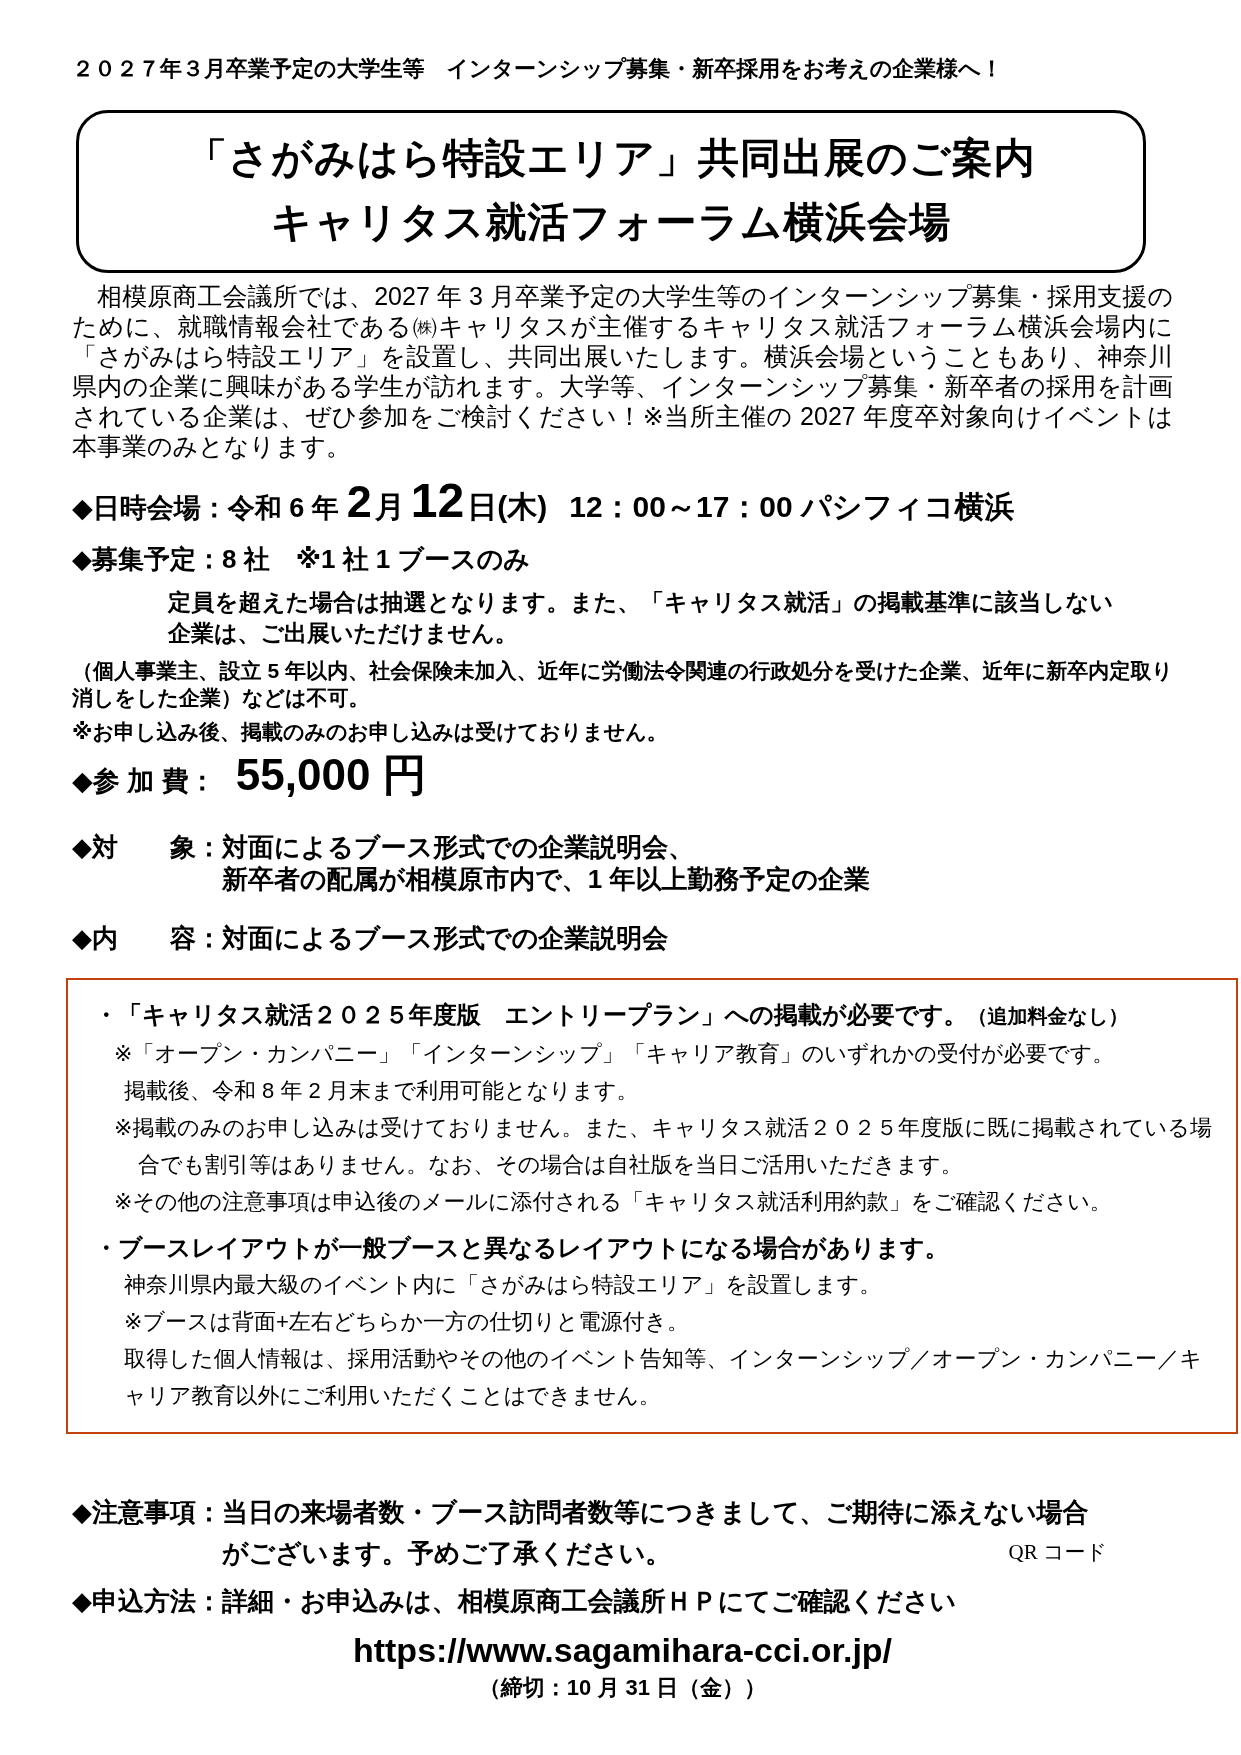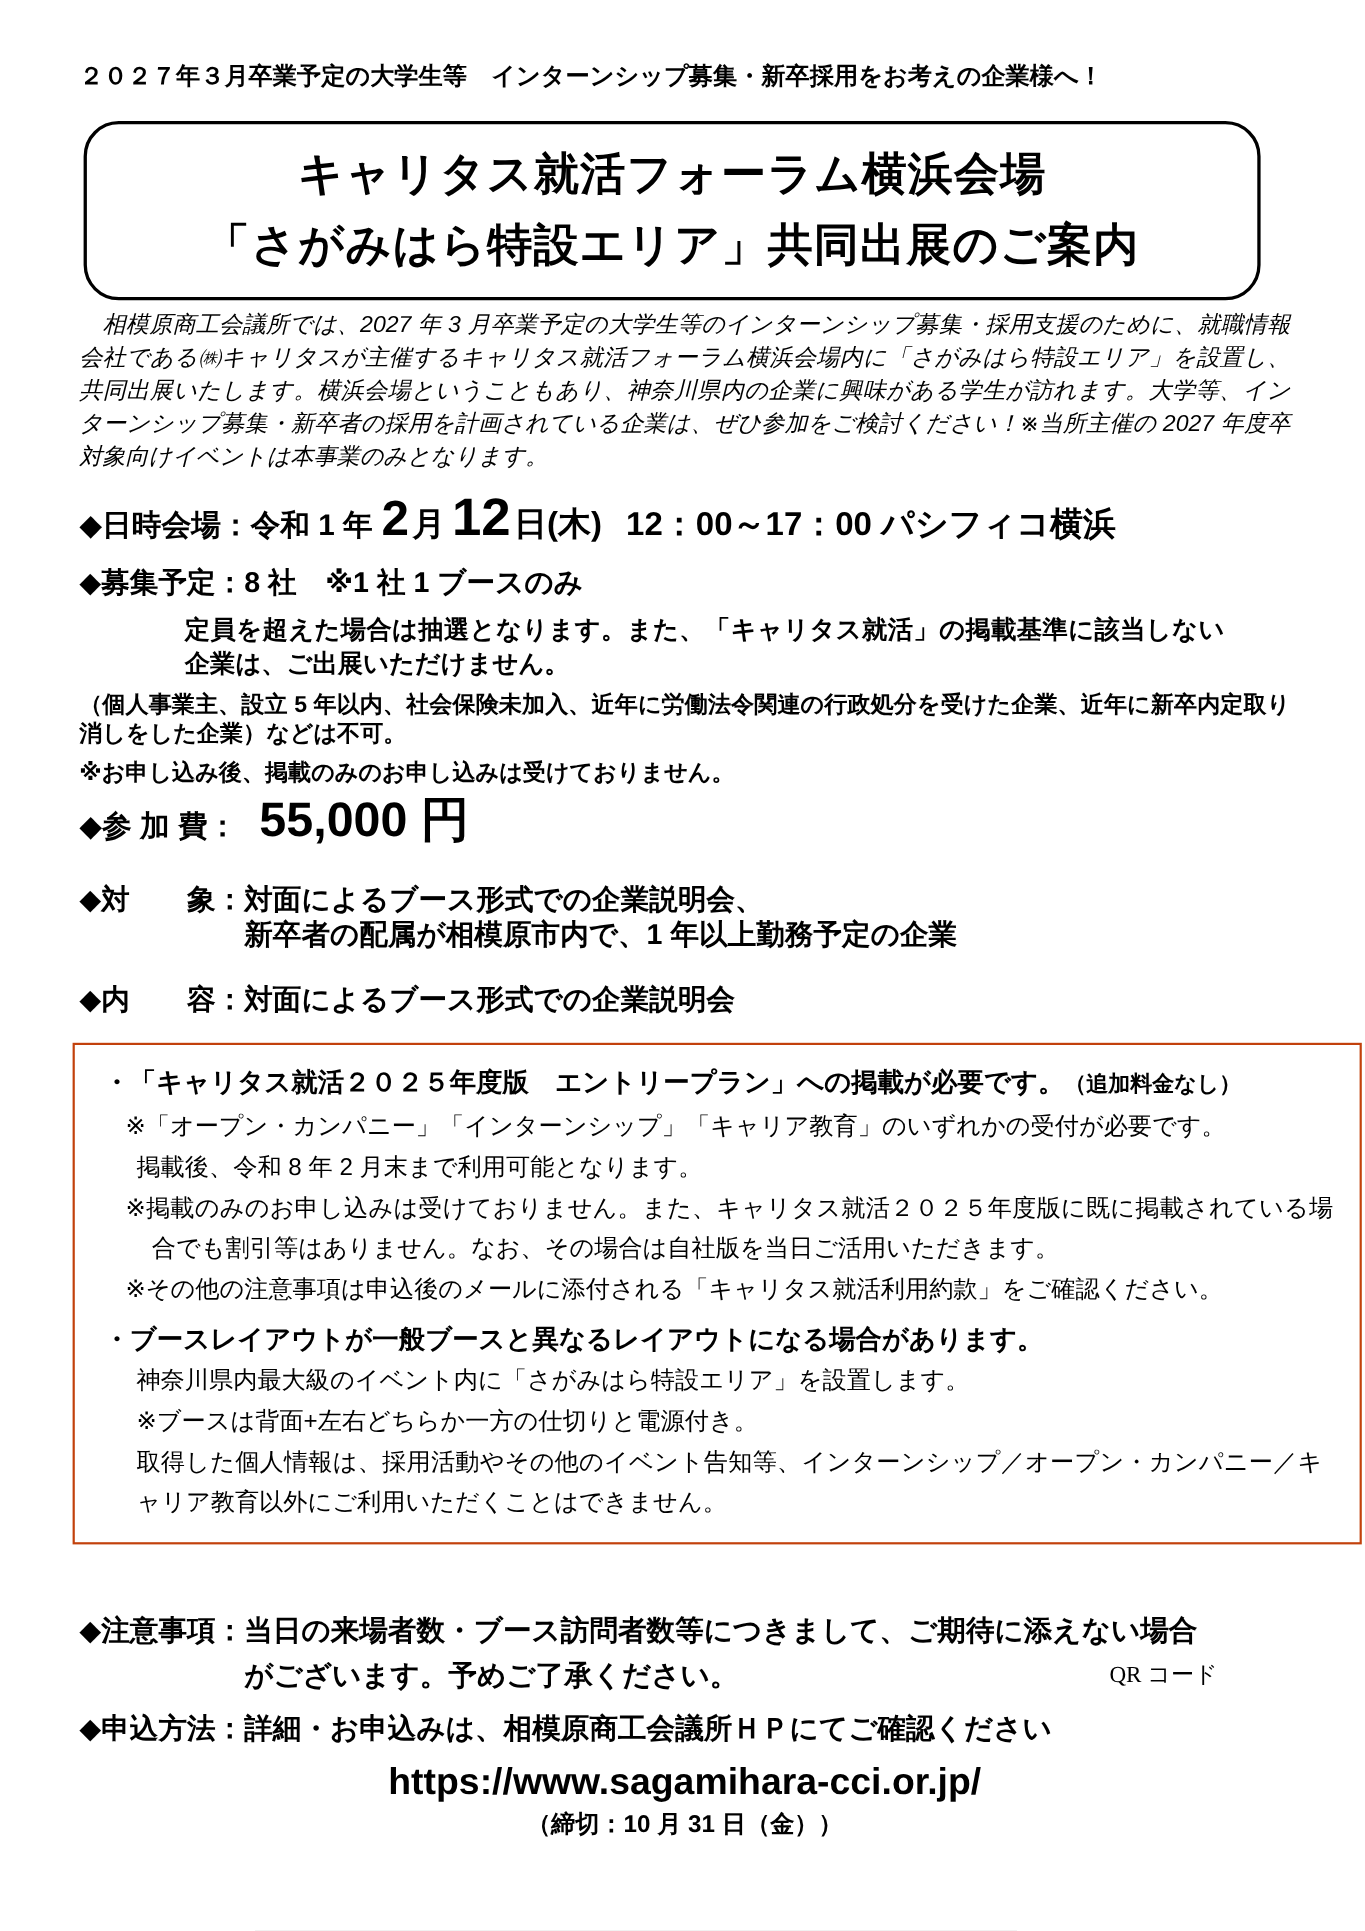--- a/index.html
+++ b/index.html
@@ -23,24 +23,23 @@
     margin:26px 0 0 4px;
     border:3px solid #000;
     border-radius:32px;
     text-align:center;
     padding:14px 8px 16px 8px;
   }
   .title-line { font-size:41px; font-weight:bold; line-height:1.55; letter-spacing:1px; }
 
   .intro {
     margin-top:8px;
-    font-size:21px;
+    font-size:25px;
     line-height:30px;
     text-align:justify;
-    font-style:italic;
   }
 
   .dt-line { margin-top:12px; display:flex; align-items:baseline; font-weight:bold; white-space:pre; }
   .dt-label { font-size:27px; }
   .dt-big   { font-size:45px; margin:0 3px 0 8px; }
   .dt-big2  { font-size:48px; margin:0 3px 0 6px; }
   .dt-mid   { font-size:30px; }
   .dt-time  { font-size:30px; margin-left:22px; }
 
   .recruit-line { margin-top:14px; font-size:26px; font-weight:bold; }
@@ -87,28 +86,28 @@
   .deadline { margin-top:3px;  text-align:center; font-size:22px; font-weight:bold; }
 </style>
 </head>
 <body>
 
 <div class="page">
 
   <p class="tagline">２０２７年３月卒業予定の大学生等　インターンシップ募集・新卒採用をお考えの企業様へ！</p>
 
   <div class="title-box">
+    <div class="title-line">「さがみはら特設エリア」共同出展のご案内</div>
     <div class="title-line">キャリタス就活フォーラム横浜会場</div>
-    <div class="title-line">「さがみはら特設エリア」共同出展のご案内</div>
   </div>
 
   <p class="intro">　相模原商工会議所では、2027 年 3 月卒業予定の大学生等のインターンシップ募集・採用支援のために、就職情報会社である㈱キャリタスが主催するキャリタス就活フォーラム横浜会場内に「さがみはら特設エリア」を設置し、共同出展いたします。横浜会場ということもあり、神奈川県内の企業に興味がある学生が訪れます。大学等、インターンシップ募集・新卒者の採用を計画されている企業は、ぜひ参加をご検討ください！※当所主催の 2027 年度卒対象向けイベントは本事業のみとなります。</p>
 
   <div class="dt-line">
-    <span class="dt-label">◆日時会場：令和 1 年</span>
+    <span class="dt-label">◆日時会場：令和 6 年</span>
     <span class="dt-big">2</span>
     <span class="dt-mid">月</span>
     <span class="dt-big2">12</span>
     <span class="dt-mid">日(木)</span>
     <span class="dt-time">12：00～17：00 パシフィコ横浜</span>
   </div>
 
   <p class="recruit-line">◆募集予定：8 社　※1 社 1 ブースのみ</p>
   <p class="recruit-note">定員を超えた場合は抽選となります。また、「キャリタス就活」の掲載基準に該当しない企業は、ご出展いただけません。</p>
   <p class="recruit-sub">（個人事業主、設立 5 年以内、社会保険未加入、近年に労働法令関連の行政処分を受けた企業、近年に新卒内定取り消しをした企業）などは不可。</p>

